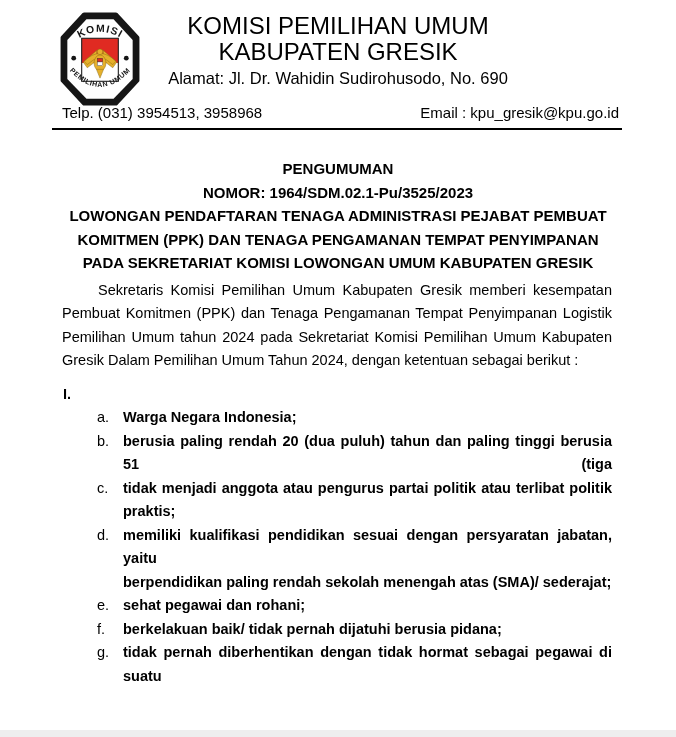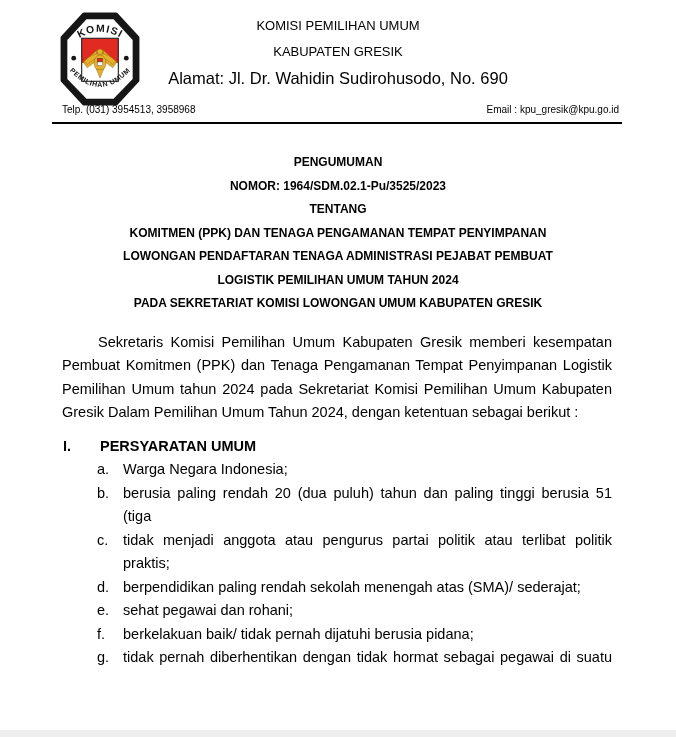--- a/index.html
+++ b/index.html
@@ -10,53 +10,53 @@
     -webkit-font-smoothing:antialiased;
   }
   .page { position:relative; width:676px; height:737px; background:#fff; }
 
   
   .letterhead { position:relative; padding-top:13px; }
   .logo {
     position:absolute; left:60px; top:12px; width:80px; height:94px;
   }
   .org-block { text-align:center; line-height:26px; }
-  .org-line { font-size:13px; }
+  .org-line { font-size:24px; }
   .org-address { font-size:16.5px; line-height:24px; margin-top:1px; }
   .contact-row {
     display:flex; justify-content:space-between;
-    margin:14px 57px 0 62px; font-size:10px;gap:36px;
+    margin:14px 57px 0 62px; font-size:15px;gap:36px;
   }
   .letterhead-rule {
     margin:7px 0 0 52px; width:570px; height:0;
     border-top:2px solid #000;
   }
 
   
   .title-block {
     margin-top:27px; text-align:center;
-    font-weight:bold; font-size:12px; line-height:23.5px;
+    font-weight:bold; font-size:15px; line-height:23.5px;
   }
 
   
-  .opening { margin:15px 64px 0 62px; font-size:14.5px; line-height:23.5px; }
+  .opening { margin:4px 64px 0 62px; font-size:14.5px; line-height:23.5px; }
   .jline { text-align:justify; text-align-last:justify; }
   .jline.last { text-align-last:left; }
   .indent-first { text-indent:36px; }
 
   .section-head {
     display:flex; margin:10px 64px 0 63px;
     font-weight:bold; font-size:14.5px; line-height:23.5px;
   }
   .section-numeral { width:37px; flex:none; }
 
   .req-list { margin:0 64px 0 97px; font-size:14.5px; line-height:23.5px; }
   .req-item { display:flex; }
   .req-marker { width:26px; flex:none; }
-  .req-text { flex:1; min-width:0; }
+  .req-text { flex:1; min-width:0;font-weight:bold; }
 
   
   .scan-edge {
     position:absolute; left:0; bottom:0; width:676px; height:7px;
     background:#eeeeee;
   }
 </style>
 </head>
 <body>
 
@@ -110,37 +110,34 @@
       <span>Telp. (031) 3954513, 3958968</span>
       <span>Email : kpu_gresik@kpu.go.id</span>
     </div>
 
     <div class="letterhead-rule"></div>
   </header>
 
   <section class="title-block">
     <div>PENGUMUMAN</div>
     <div>NOMOR: 1964/SDM.02.1-Pu/3525/2023</div>
-    <div>TENTANG</div>
+    <div>LOWONGAN PENDAFTARAN TENAGA ADMINISTRASI PEJABAT PEMBUAT</div>
     <div>KOMITMEN (PPK) DAN TENAGA PENGAMANAN TEMPAT PENYIMPANAN</div>
-    <div>LOWONGAN PENDAFTARAN TENAGA ADMINISTRASI PEJABAT PEMBUAT</div>
-    <div>LOGISTIK PEMILIHAN UMUM TAHUN 2024</div>
     <div>PADA SEKRETARIAT KOMISI LOWONGAN UMUM KABUPATEN GRESIK</div>
   </section>
 
   <section class="opening">
     <div class="jline indent-first">Sekretaris Komisi Pemilihan Umum Kabupaten Gresik memberi kesempatan</div>
     <div class="jline">Pembuat Komitmen (PPK) dan Tenaga Pengamanan Tempat Penyimpanan Logistik</div>
     <div class="jline">Pemilihan Umum tahun 2024 pada Sekretariat Komisi Pemilihan Umum Kabupaten</div>
     <div class="jline last">Gresik Dalam Pemilihan Umum Tahun 2024, dengan ketentuan sebagai berikut :</div>
   </section>
 
   <div class="section-head">
     <span class="section-numeral">I.</span>
-    <span>PERSYARATAN UMUM</span>
   </div>
 
   <div class="req-list">
 
     <div class="req-item">
       <span class="req-marker">a.</span>
       <div class="req-text">
         <div class="jline last">Warga Negara Indonesia;</div>
       </div>
     </div>
@@ -155,20 +152,21 @@
     <div class="req-item">
       <span class="req-marker">c.</span>
       <div class="req-text">
         <div class="jline last">tidak menjadi anggota atau pengurus partai politik atau terlibat politik praktis;</div>
       </div>
     </div>
 
     <div class="req-item">
       <span class="req-marker">d.</span>
       <div class="req-text">
+        <div class="jline">memiliki kualifikasi pendidikan sesuai dengan persyaratan jabatan, yaitu</div>
         <div class="jline last">berpendidikan paling rendah sekolah menengah atas (SMA)/ sederajat;</div>
       </div>
     </div>
 
     <div class="req-item">
       <span class="req-marker">e.</span>
       <div class="req-text">
         <div class="jline last">sehat pegawai dan rohani;</div>
       </div>
     </div>

